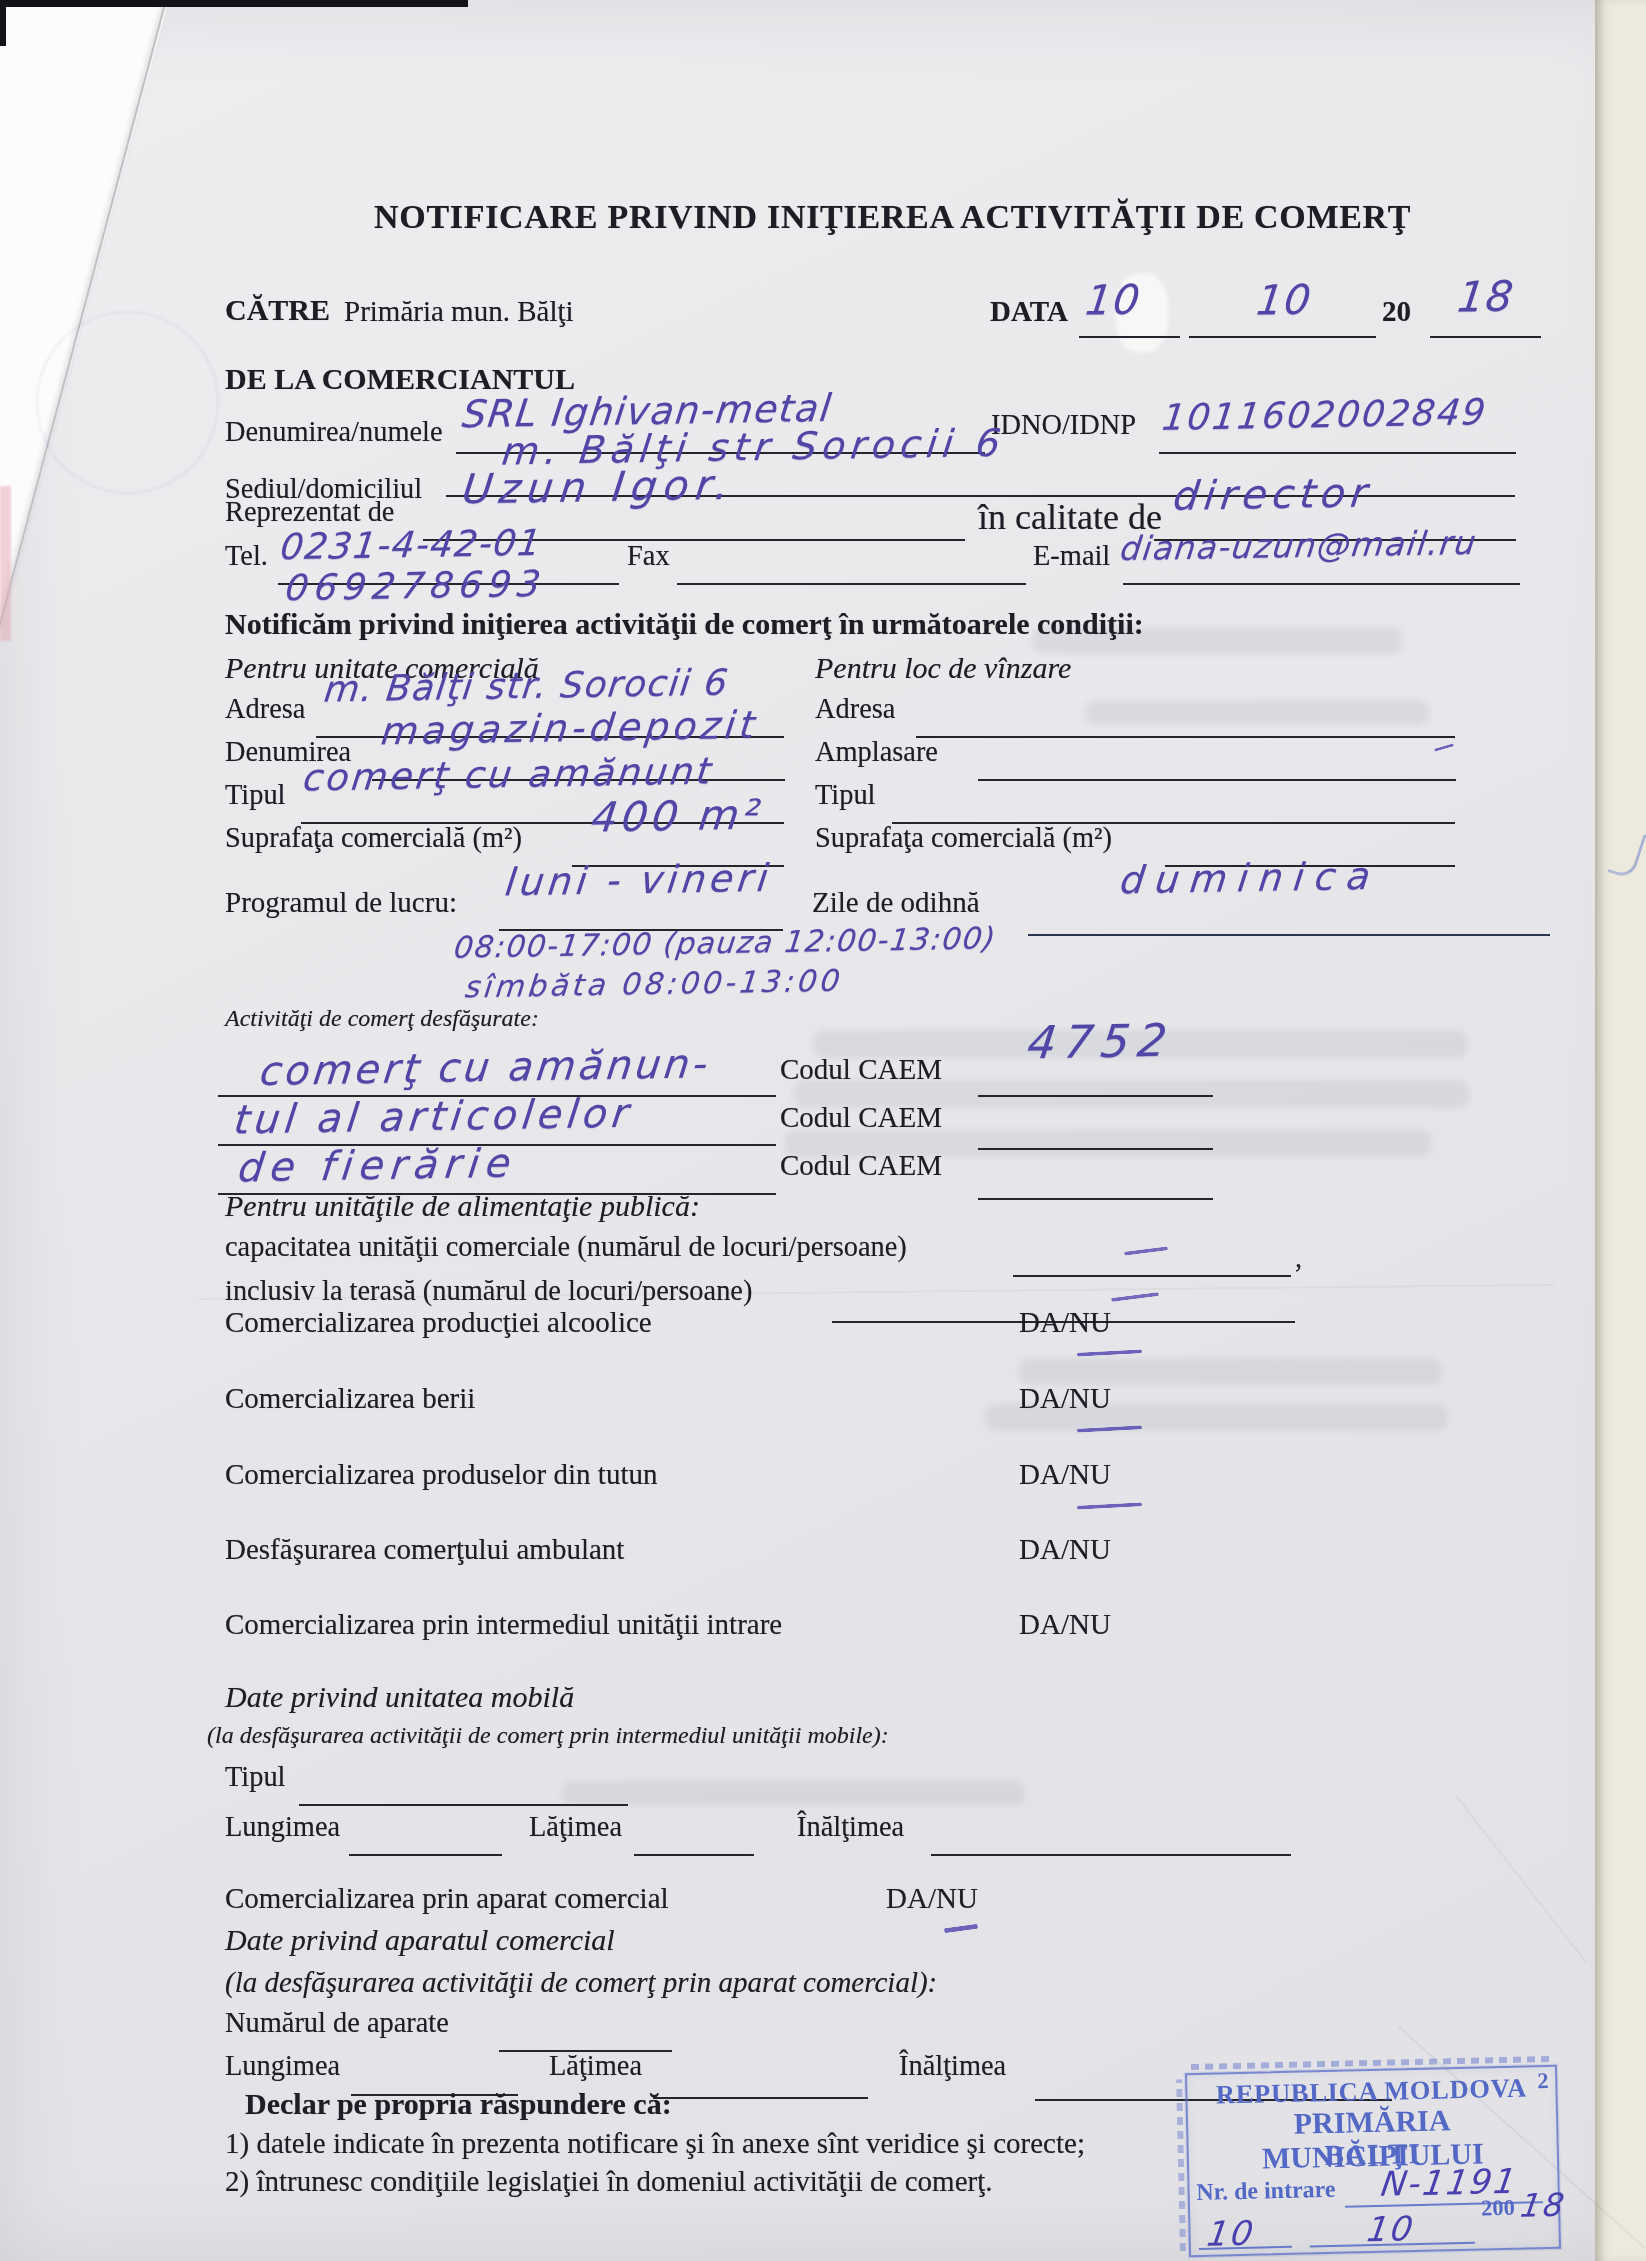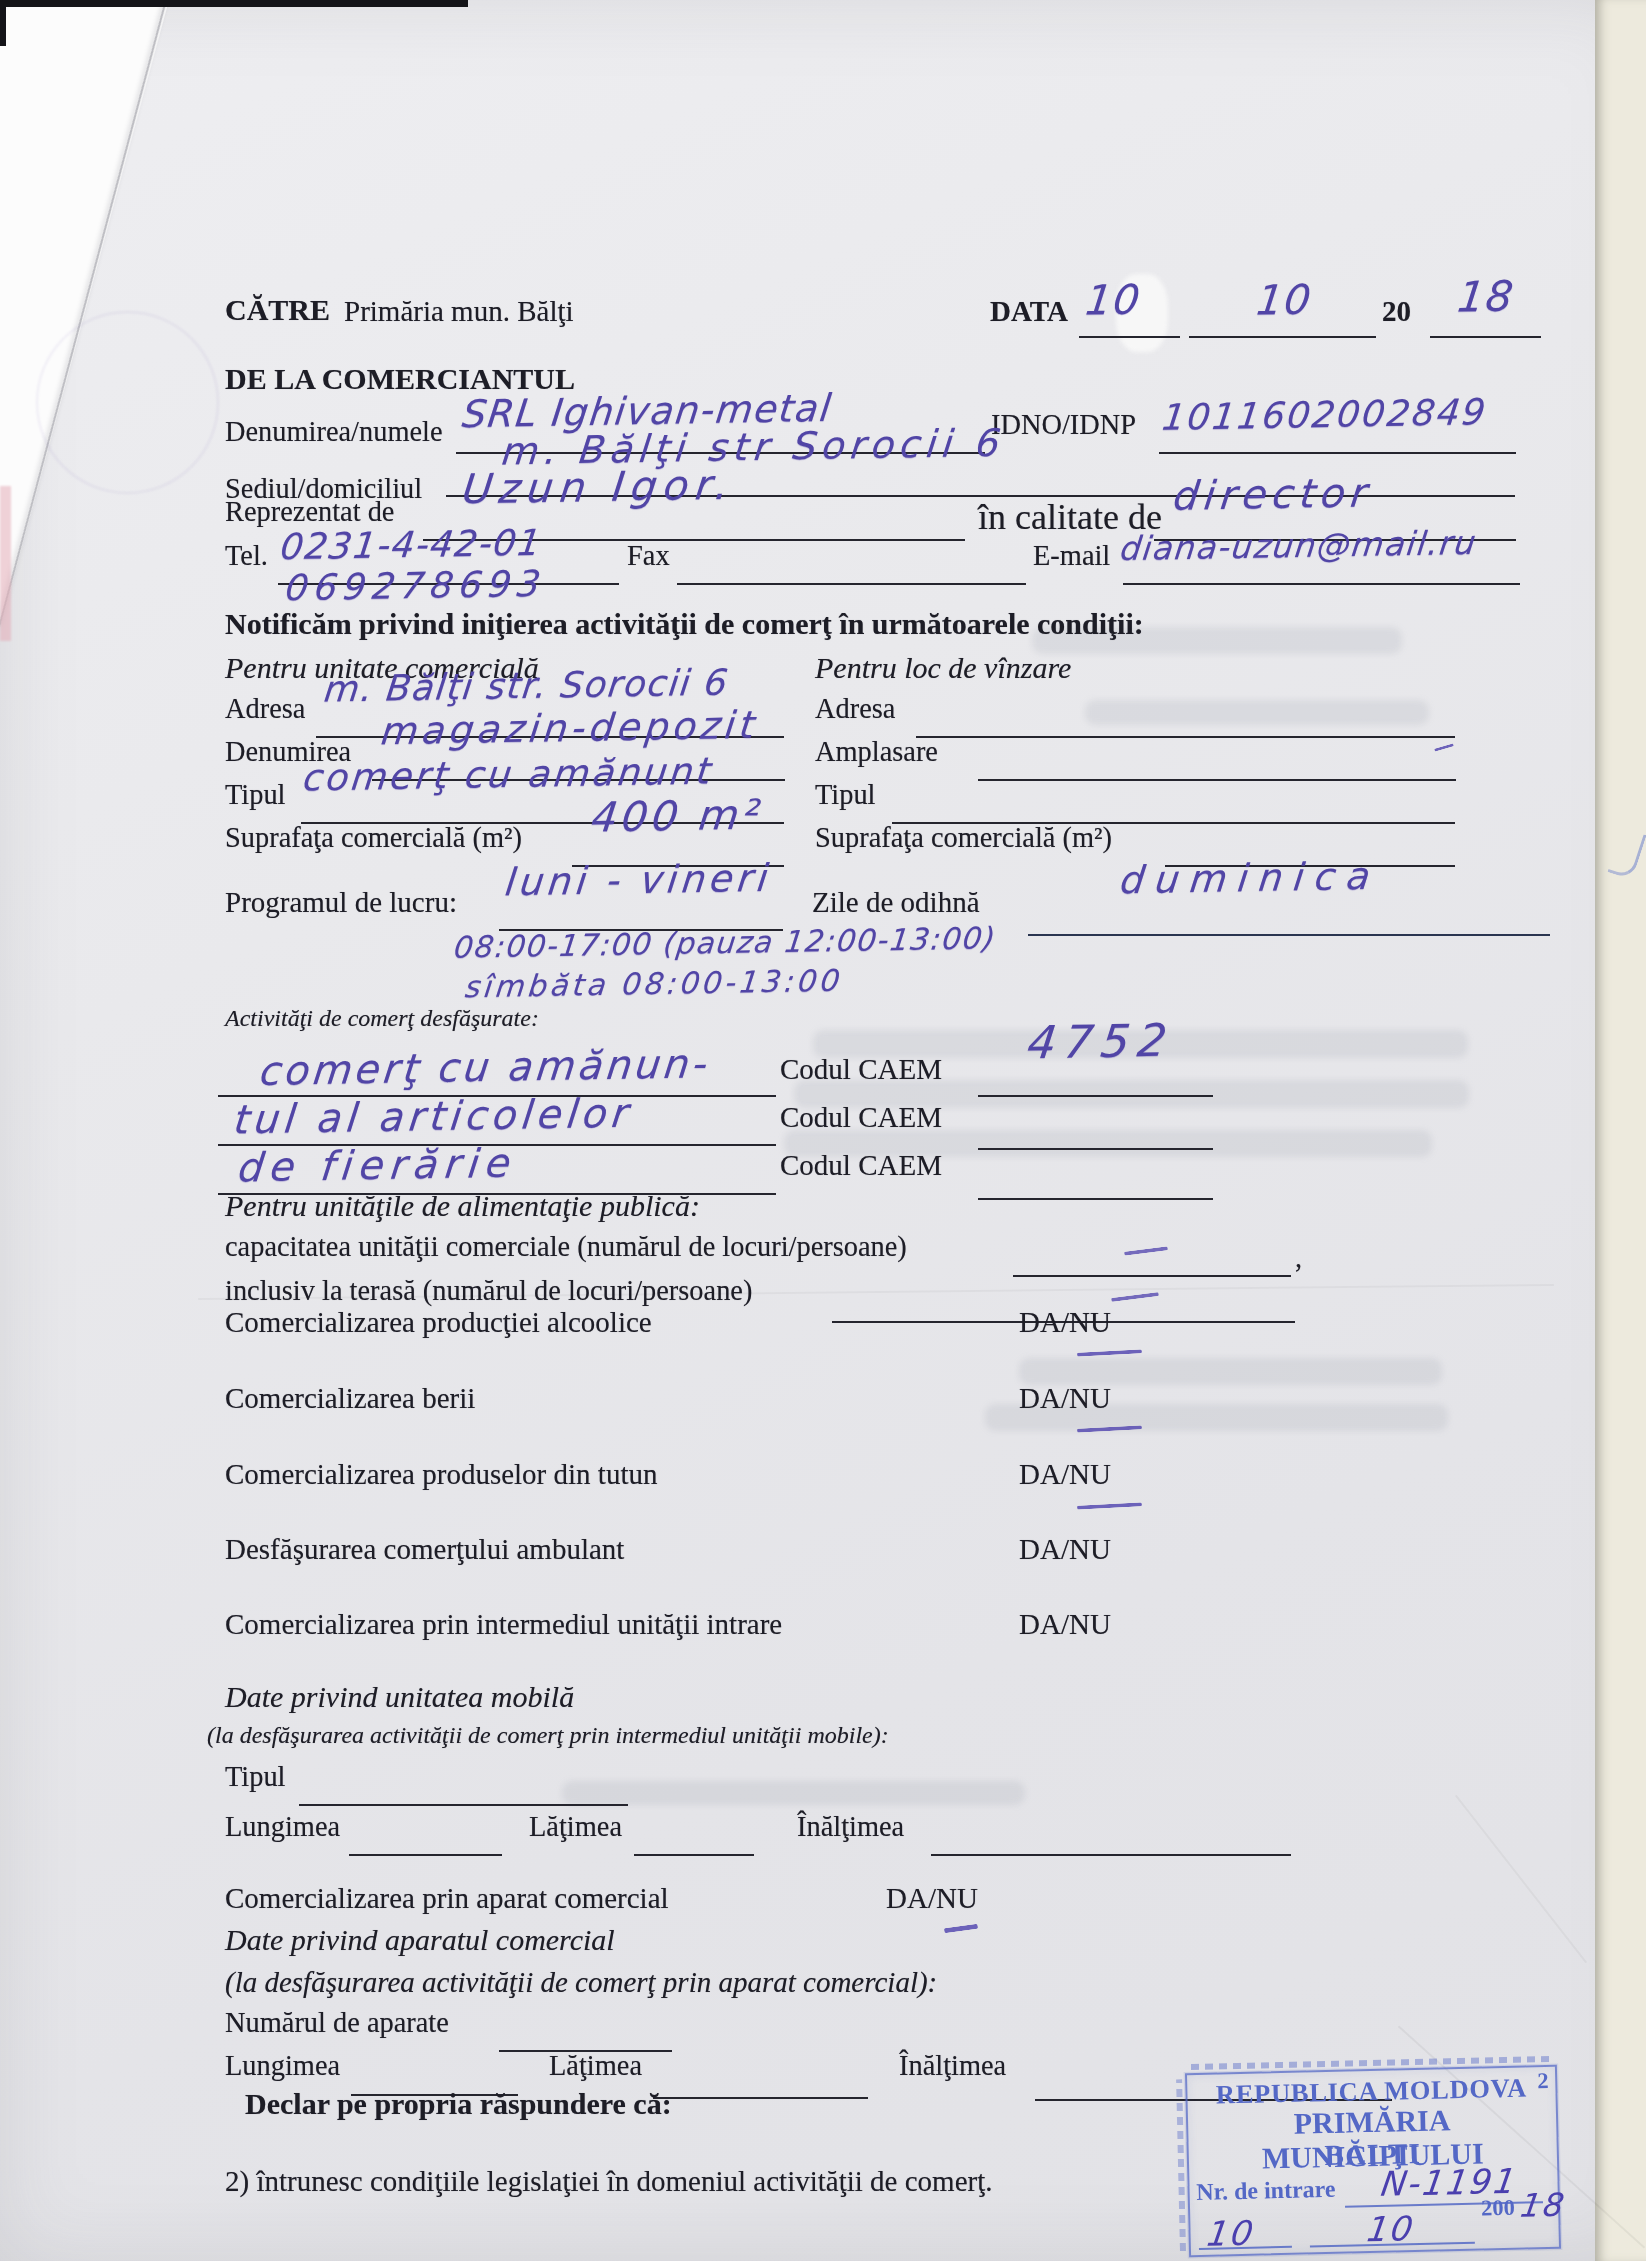--- a/index.html
+++ b/index.html
@@ -55,20 +55,21 @@
   <div class="abs ghost" style="left:813px;top:1030px;width:655px;height:28px;"></div>
   <div class="abs ghost" style="left:794px;top:1080px;width:675px;height:28px;"></div>
   <div class="abs ghost" style="left:784px;top:1130px;width:648px;height:26.5px;"></div>
   <div class="abs ghost" style="left:1019px;top:1358px;width:423px;height:26.5px;"></div>
   <div class="abs ghost" style="left:985px;top:1404px;width:463px;height:26.5px;"></div>
   <div class="abs ghost" style="left:562px;top:1781px;width:463px;height:24px;"></div>
   <div class="abs" style="left:1356px;top:2136px;width:331px;height:0;border-top:2px solid rgba(0,0,0,.05);transform:rotate(42deg);"></div>
   <div class="abs" style="left:1415px;top:1878px;width:212px;height:0;border-top:2px solid rgba(0,0,0,.04);transform:rotate(52deg);"></div>
   <div class="abs" style="left:198px;top:1291px;width:1356px;height:0;border-top:2px solid rgba(0,0,0,.035);transform:rotate(-.6deg);"></div>
 
+  <div class="abs printed b" style="left:374px;top:198px;font-size:34px;letter-spacing:0.7px;">NOTIFICARE PRIVIND INIŢIEREA ACTIVITĂŢII DE COMERŢ</div>
 
   <div class="abs printed b" style="left:225px;top:293px;font-size:30px;">CĂTRE</div>
   <div class="abs printed" style="left:344px;top:295px;font-size:29px;">Primăria mun. Bălţi</div>
   <div class="abs printed b" style="left:990px;top:295px;font-size:29px;">DATA</div>
   <div class="abs hw" style="left:1086px;top:276px;font-size:41px;">10</div>
   <div class="abs ul" style="left:1079px;top:336px;width:101px;"></div>
   <div class="abs hw" style="left:1257px;top:276px;font-size:41px;">10</div>
   <div class="abs ul" style="left:1189px;top:336px;width:187px;"></div>
   <div class="abs printed b" style="left:1382px;top:295px;font-size:29px;">20</div>
   <div class="abs hw" style="left:1458px;top:272px;font-size:42px;">18</div>
@@ -205,20 +206,21 @@
   <div class="abs printed" style="left:225px;top:2007px;font-size:28.4px;">Numărul de aparate</div>
   <div class="abs ul" style="left:499px;top:2050px;width:173px;"></div>
   <div class="abs printed" style="left:225px;top:2050px;font-size:28.4px;">Lungimea</div>
   <div class="abs ul" style="left:351px;top:2094px;width:167px;"></div>
   <div class="abs printed" style="left:549px;top:2050px;font-size:28.4px;">Lăţimea</div>
   <div class="abs ul" style="left:653px;top:2097px;width:215px;"></div>
   <div class="abs printed" style="left:899px;top:2050px;font-size:28.4px;">Înălţimea</div>
   <div class="abs ul" style="left:1035px;top:2099px;width:357px;"></div>
 
   <div class="abs printed b" style="left:225px;top:2087px;font-size:30px;margin-left:20px;">Declar pe propria răspundere că:</div>
+  <div class="abs printed" style="left:225px;top:2127px;font-size:29px;">1) datele indicate în prezenta notificare şi în anexe sînt veridice şi corecte;</div>
   <div class="abs printed" style="left:225px;top:2165px;font-size:29px;">2) întrunesc condiţiile legislaţiei în domeniul activităţii de comerţ.</div>
 
   <div class="abs stamp" style="left:1187px;top:2069px;width:368px;height:180px;">
     <div class="fuzz"></div>
     <div class="fuzzL"></div>
     <div class="abs b" style="left:0;right:0;top:5.3px;text-align:center;font-size:26.5px;letter-spacing:0.7px;">REPUBLICA MOLDOVA</div>
     <div class="abs" style="right:6.6px;top:1.3px;font-size:22.5px;font-weight:bold;">2</div>
     <div class="abs b" style="left:0;right:0;top:34px;text-align:center;font-size:30px;">PRIMĂRIA MUNICIPIULUI</div>
     <div class="abs b" style="left:0;right:0;top:67px;text-align:center;font-size:29px;letter-spacing:1.3px;">BĂLŢI</div>
     <div class="abs b" style="left:6.6px;top:104px;font-size:24px;">Nr. de intrare</div>

